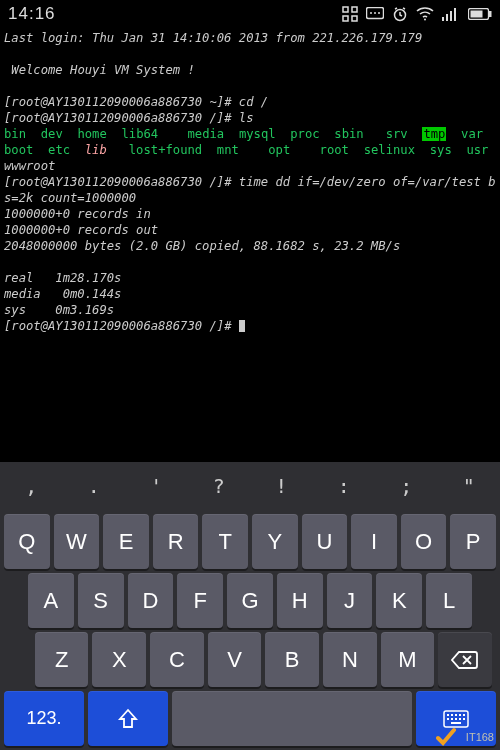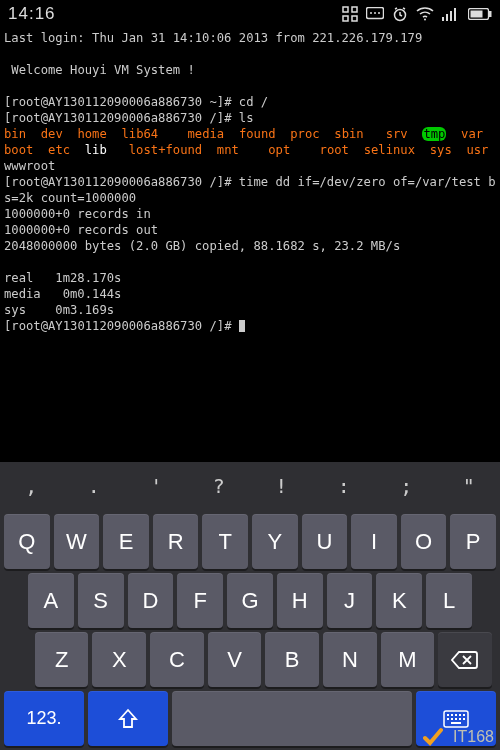--- a/index.html
+++ b/index.html
@@ -40,24 +40,24 @@
   .terminal {
     flex: 1;
     background: #000;
     color: #ccc;
     font-size: 12.2px;
     line-height: 16px;
     padding: 2px 4px;
     white-space: pre-wrap;
     word-break: break-all;
   }
-  .terminal .w  { color:#ccc; }
-  .terminal .b  { color:#f97316; }   
-  .terminal .c  { color:#ffffff; }   
-  .terminal .g  { background:#00c800;color:#000;padding:0 1px;border-radius:6px;}
+  .terminal .w  { color:#ccc;font-style:italic; }
+  .terminal .b  { color:#22c55e; }   
+  .terminal .c  { color:#fca5a5;font-style:italic; }   
+  .terminal .g  { background:#00c800;color:#000;padding:0 1px;}
   .terminal .caret{
     display:inline-block;width:6px;height:12px;background:#ccc;vertical-align:-2px;
   }
   
   .keyboard {
     flex: 0 0 auto;
     background: #2f2f33;
     padding-top: 0px;
   }
   .punct-row {
@@ -87,21 +87,21 @@
   .key.fn   { background:#1d4ed8; font-size:18px;}
   .row.r2 { padding:0 24px; }
   .row.r3 .spacer { flex:0.5; }
   .key.space { flex:3; }
   .key svg { display:block; }
   
   .watermark{
     position:absolute;
     right:6px;
     bottom:3px;
-    font-size:16px;
+    font-size:11px;
     color:#c0c0b0;
     font-family:sans-serif;
     display:flex;
     align-items:center;
     gap:10px;
     pointer-events:none;
   }
   .watermark svg{display:block}
 </style>
 </head>
@@ -151,21 +151,21 @@
         </svg>
     </span>
   </div>
 
   <div class="terminal"><span class="w">Last login: Thu Jan 31 14:10:06 2013 from 221.226.179.179</span>
 <span></span>
 <span class="w"> Welcome Houyi VM System !</span>
 <span></span>
 <span class="w">[<span>root@AY130112090006a886730</span> ~]# </span><span class="w">cd /</span>
 <span class="w">[<span>root@AY130112090006a886730</span> /]# </span><span class="w">ls</span>
-<span class="b">bin</span>  <span class="b">dev</span>  <span class="b">home</span>  <span class="b">lib64</span>    <span class="b">media</span>  <span class="b">found</span>  <span class="b">proc</span>  <span class="b">sbin</span>   <span class="b">srv</span>  <span class="g">tmp</span>  <span class="b">var</span>
+<span class="b">bin</span>  <span class="b">dev</span>  <span class="b">home</span>  <span class="b">lib64</span>    <span class="b">media</span>  <span class="b">mysql</span>  <span class="b">proc</span>  <span class="b">sbin</span>   <span class="b">srv</span>  <span class="g">tmp</span>  <span class="b">var</span>
 <span class="b">boot</span>  <span class="b">etc</span>  <span class="c">lib</span>   <span class="b">lost+found</span>  <span class="b">mnt</span>    <span class="b">opt</span>    <span class="b">root</span>  <span class="b">selinux</span>  <span class="b">sys</span>  <span class="b">usr</span>  <span class="w">wwwroot</span>
 <span class="w">[<span>root@AY130112090006a886730</span> /]# </span><span class="w">time dd if=/dev/zero of=/var/test bs=2k count=1000000</span>
 <span class="w">1000000+0 records in</span>
 <span class="w">1000000+0 records out</span>
 <span class="w">2048000000 bytes (2.0 GB) copied, 88.1682 s, 23.2 MB/s</span>
 <span></span>
 <span class="w">real   1m28.170s</span>
 <span class="w">media   0m0.144s</span>
 <span class="w">sys    0m3.169s</span>
 <span class="w">[<span>root@AY130112090006a886730</span> /]# </span><span class="caret"></span>

